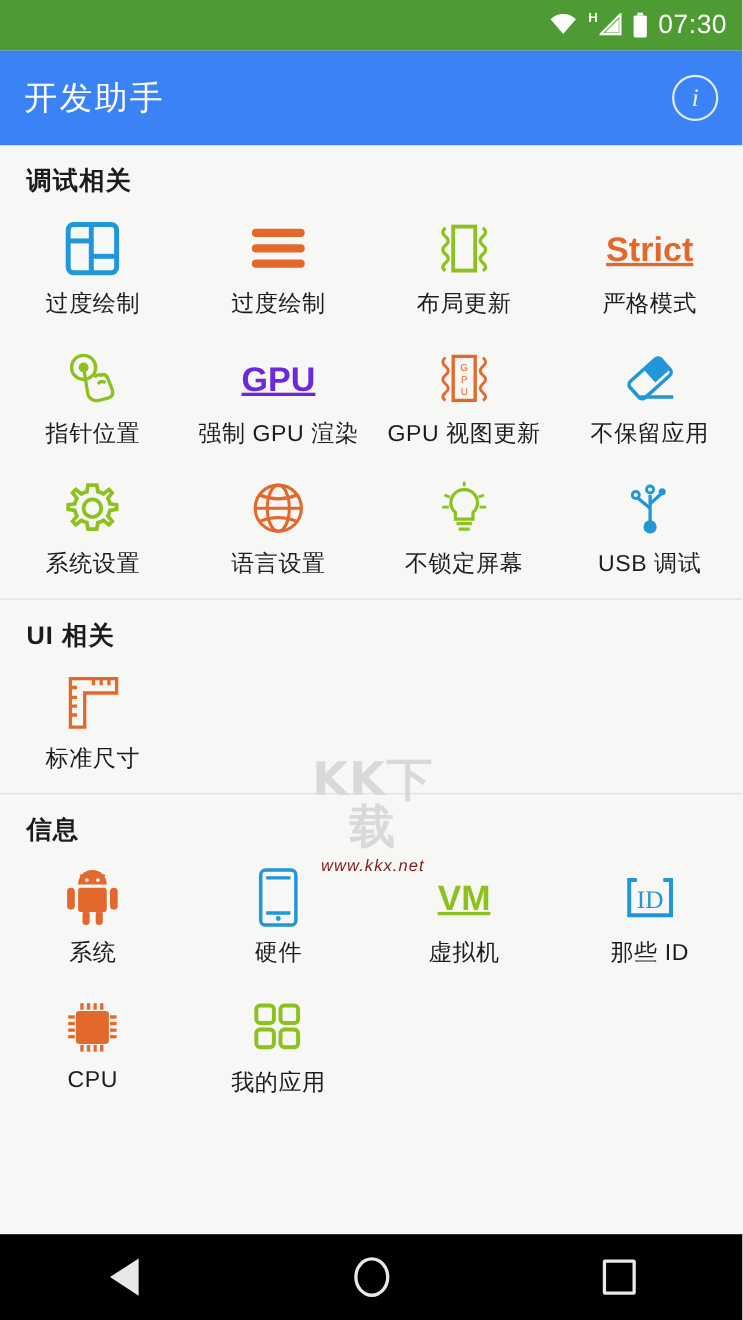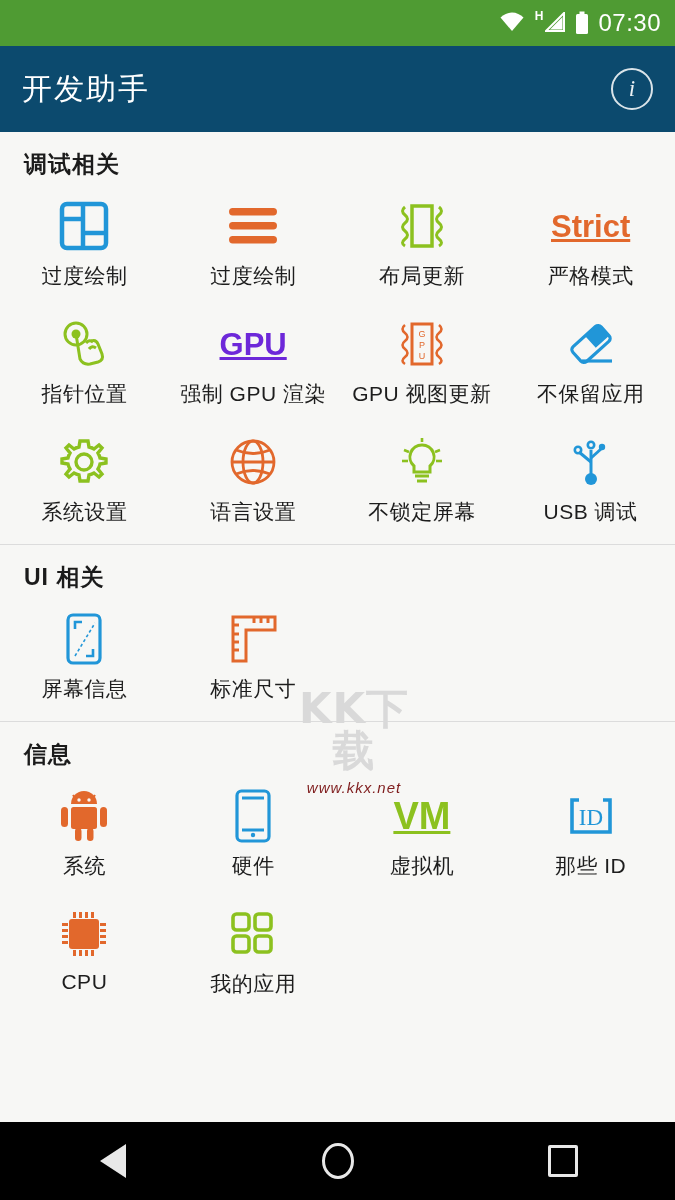--- a/index.html
+++ b/index.html
@@ -15,21 +15,21 @@
   .statusbar {
     height:46px; background:#4f9b33;
     display:flex; align-items:center; justify-content:flex-end;
     padding-right:14px; gap:9px;
   }
   .status-icons { display:flex; align-items:center; gap:8px; }
   .st-clock { color:#fff; font-size:24px; letter-spacing:.5px; }
 
   
   .appbar {
-    height:86px; background:#0c4a6e;
+    height:86px; background:#3b82f6;
     display:flex; align-items:center; justify-content:space-between;
     padding:0 22px;
   }
   .appbar-title { color:#ffffff; font-size:30px; letter-spacing:2px; }
   .info-btn {
     width:42px; height:42px; border:2px solid rgba(255,255,255,.85);
     border-radius:50%; display:flex; align-items:center; justify-content:center;
     color:rgba(255,255,255,.92); font-size:23px;
     font-family:"Liberation Serif",serif; font-style:italic;
   }
@@ -48,21 +48,21 @@
   .icon-box {
     width:62px; height:56px; display:flex; align-items:center; justify-content:center;
     margin-bottom:8px;
   }
   .cell-label { font-size:21px; color:#1d1d1d; letter-spacing:.5px; white-space:nowrap; }
   .txt-icon { font-size:31px; font-weight:bold; line-height:1; letter-spacing:0px;text-decoration:underline; }
   .divider { height:1px; background:#dcdcdc; margin:6px 0 0 0; }
 
   
   .watermark {
-    position:absolute; left:279px; top:556px; width:150px;
+    position:absolute; left:264px; top:556px; width:150px;
     text-align:center; pointer-events:none; user-select:none;
   }
   .wm-main {
     font-size:42px; font-weight:bold; color:#d9d9d9;
     letter-spacing:1px; line-height:1;
     font-family:"DejaVu Sans",sans-serif;
   }
   .wm-sub { font-size:15px; color:#7f1d1d; letter-spacing:1px; margin-top:7px;font-style:italic; }
 
   
@@ -261,31 +261,20 @@
         <span class="cell-label">USB 调试</span>
       </div>
 
     </div>
 
     <div class="divider"></div>
 
     <div class="section-title">UI 相关</div>
     <div class="grid">
 
-      <div class="cell">
-        <div class="icon-box">
-          <svg width="42" height="54" viewBox="0 0 42 54">
-            <rect x="5" y="3" width="32" height="48" rx="5" fill="none" stroke="#2196d8" stroke-width="3.2"></rect>
-            <line x1="12" y1="44" x2="32" y2="11" stroke="#2196d8" stroke-width="1.6" stroke-dasharray="3,2.5"></line>
-            <path d="M12 17 L12 10 L19 10" fill="none" stroke="#2196d8" stroke-width="2.6"></path>
-            <path d="M30 37 L30 44 L23 44" fill="none" stroke="#2196d8" stroke-width="2.6"></path>
-          </svg>
-        </div>
-        <span class="cell-label">屏幕信息</span>
-      </div>
 
       <div class="cell">
         <div class="icon-box">
           <svg width="52" height="52" viewBox="0 0 52 52">
             <g fill="none" stroke="#e2682c" stroke-width="3">
               <path d="M6 48 L6 4 L48 4 L48 17 L19 17 L19 48 Z"></path>
               <line x1="6" y1="12" x2="12" y2="12"></line>
               <line x1="6" y1="21" x2="12" y2="21"></line>
               <line x1="6" y1="29" x2="12" y2="29"></line>
               <line x1="6" y1="37" x2="12" y2="37"></line>
@@ -334,21 +323,21 @@
             <line x1="9" y1="9" x2="31" y2="9" stroke="#2196d8" stroke-width="3"></line>
             <line x1="9" y1="41" x2="31" y2="41" stroke="#2196d8" stroke-width="3"></line>
             <circle cx="20" cy="46" r="2.2" fill="#2196d8"></circle>
           </svg>
         </div>
         <span class="cell-label">硬件</span>
       </div>
 
       <div class="cell">
         <div class="icon-box">
-          <span class="txt-icon" style="color:#8cc11f;font-size:38px;text-align:right;">VM</span>
+          <span class="txt-icon" style="color:#8cc11f;font-size:32px;text-align:right;">VM</span>
         </div>
         <span class="cell-label">虚拟机</span>
       </div>
 
 
       <div class="cell">
         <div class="icon-box">
           <svg width="52" height="44" viewBox="0 0 52 44">
             <path d="M14 6 L7 6 L7 38 L45 38 L45 6 L38 6" fill="none" stroke="#2196d8" stroke-width="3.6"></path>
             <text x="26" y="31" font-size="23" fill="#2196d8" text-anchor="middle" font-family="Liberation Serif, serif">ID</text>

